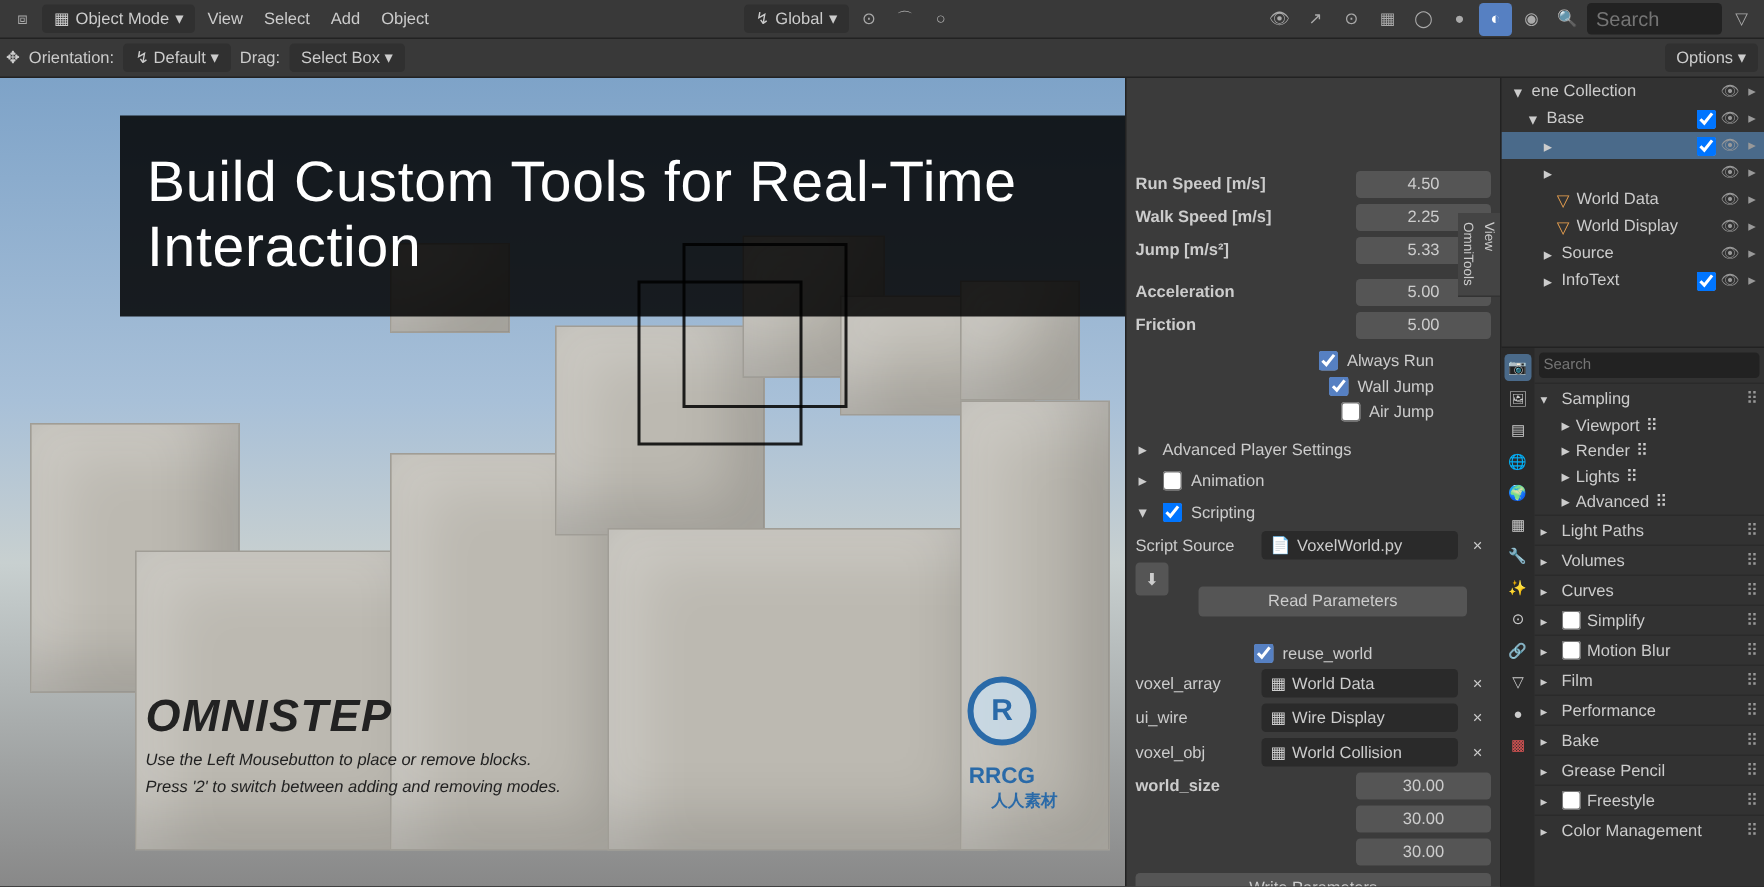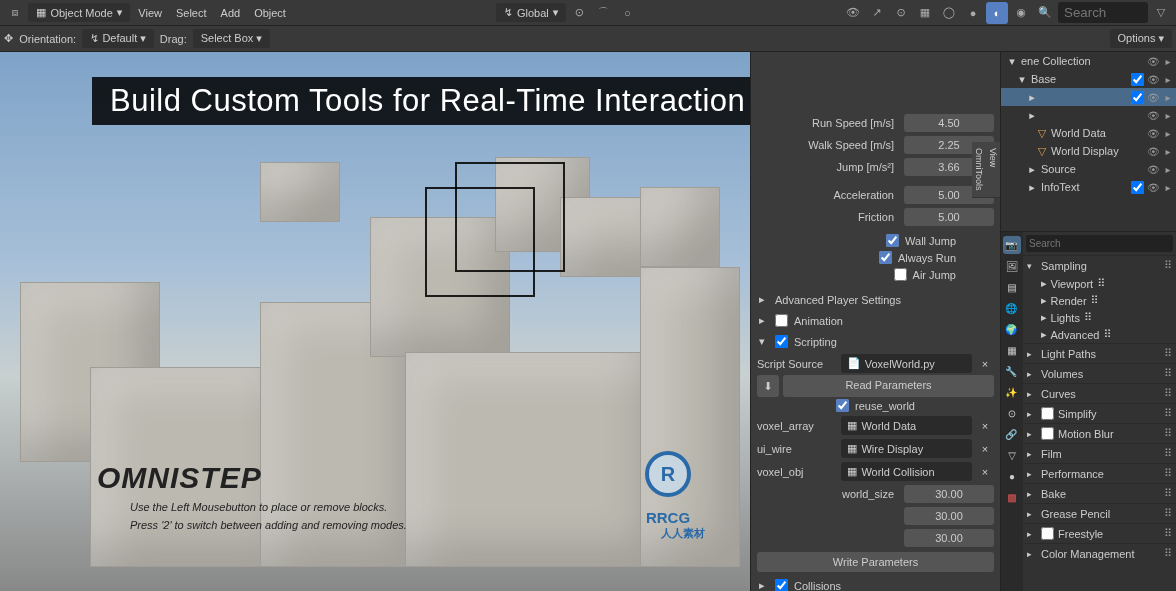--- a/index.html
+++ b/index.html
@@ -15,40 +15,40 @@
 .hdr input.search { background:#222; border:none; color:#ccc; padding:3px 6px; width:90px; border-radius:3px; }
 
 
 .row2 { height:26px; background:#393939; display:flex; align-items:center; padding:2px 4px; gap:6px; border-bottom:1px solid #222; }
 .row2 .pill { background:#303030; padding:3px 8px; border-radius:3px; }
 .row2 .spacer { flex:1; }
 
 
 .main { display:flex; height:calc(591px - 52px); }
 .viewport { flex:1; position:relative; background:linear-gradient(#7ea3c8 0%,#a8c0d8 40%,#c8d0d0 60%,#888 100%); overflow:hidden; }
-.viewport .title-banner { position:absolute; top:25px; left:92px; right:200px; background:rgba(0,0,0,.85); color:#fff; font-size:31px; font-weight:400; padding:6px 18px; z-index:5; letter-spacing:.5px; }
+.viewport .title-banner { position:absolute; top:25px; left:80px; right:200px; background:rgba(0,0,0,.85); color:#fff; font-size:38px; font-weight:400; padding:24px 18px; z-index:5; letter-spacing:.5px; }
 .viewport .overlay-text { position:absolute; left:97px; bottom:60px; z-index:5; color:#222; font-style:italic; }
 .viewport .overlay-text h2 { font-size:30px; font-weight:800; letter-spacing:1px; }
 .viewport .overlay-text .sub { font-size:16px; font-weight:600; margin-top:2px; }
-.viewport .overlay-text .hint { font-size:11px; font-weight:500; margin-top:6px;margin-left:33px; }
+.viewport .overlay-text .hint { font-size:11px; font-weight:500; margin-top:6px; }
 
 .logo { position:absolute; right:295px; bottom:50px; z-index:6; display:flex; flex-direction:column; align-items:center; color:#2a6aa8; }
 .logo .circ { width:46px; height:46px; border:4px solid #2a6aa8; border-radius:50%; display:flex; align-items:center; justify-content:center; font-weight:900; font-size:20px; background:rgba(200,220,235,.8); }
 .logo .t1 { font-size:15px; font-weight:800; margin-top:12px; }
 .logo .t2 { font-size:11px; font-weight:600;margin-left:30px; }
 
 
 .cubes { position:absolute; inset:0; z-index:1; }
 .cube { position:absolute; background:#bcb9b1; border:1px solid rgba(0,0,0,.15); box-shadow:inset -20px -20px 40px rgba(0,0,0,.15), inset 20px 20px 40px rgba(255,255,255,.25); }
 .wire { position:absolute; border:2px solid rgba(0,0,0,.85); background:transparent; }
 
 
 .npanel { position:absolute; top:0; right:0; width:250px; bottom:0; background:#3b3b3b; z-index:10; font-size:11px; border-left:1px solid #222; }
 .nrow { display:flex; align-items:center; padding:2px 6px; gap:6px; min-height:22px; }
-.nrow .lab { flex:1; text-align:right; color:#ccc; padding-right:4px; }
+.nrow .lab { flex:1; color:#ccc; padding-right:4px;font-weight:bold; }
 .nrow .val { width:90px; background:#555; text-align:center; padding:3px 0; border-radius:3px; }
 .nchk { display:flex; align-items:center; justify-content:flex-end; padding:2px 44px 2px 6px; gap:6px; }
 .nchk input { accent-color:#5680c2; }
 .nsection { display:flex; align-items:center; gap:6px; padding:4px 8px; cursor:pointer; }
 .nsection .chev { width:10px; }
 .nsrc { display:flex; align-items:center; gap:4px; padding:2px 6px; }
 .nsrc .lab { width:80px; text-align:left; }
 .nsrc .fld { flex:1; background:#2a2a2a; padding:3px 6px; border-radius:3px; display:flex; align-items:center; gap:4px; }
 .nsrc .x { width:18px; text-align:center; cursor:pointer; }
 .nbtn { margin:3px 6px; background:#555; text-align:center; padding:4px; border-radius:3px; cursor:pointer; }
@@ -157,39 +157,39 @@
       <div class="nrow">
           <span class="lab">Run Speed [m/s]</span>
           <span class="val">4.50</span>
         </div>
       <div class="nrow">
           <span class="lab">Walk Speed [m/s]</span>
           <span class="val">2.25</span>
         </div>
       <div class="nrow">
           <span class="lab">Jump [m/s²]</span>
-          <span class="val">3.66</span>
+          <span class="val">5.33</span>
         </div>
       <div style="height:6px"></div>
       <div class="nrow">
           <span class="lab">Acceleration</span>
           <span class="val">5.00</span>
         </div>
       <div class="nrow">
           <span class="lab">Friction</span>
           <span class="val">5.00</span>
         </div>
       <div style="height:4px"></div>
       <div class="nchk">
           <input type="checkbox" checked="" style="">
+          <span>Always Run</span>
+        </div>
+      <div class="nchk">
+          <input type="checkbox" checked="" style="">
           <span>Wall Jump</span>
-        </div>
-      <div class="nchk">
-          <input type="checkbox" checked="" style="">
-          <span>Always Run</span>
         </div>
       <div class="nchk">
           <input type="checkbox" style="">
           <span>Air Jump</span>
         </div>
       <div style="height:6px"></div>
       <div class="nsection">
           <span class="chev">▸</span>
           <span>Advanced Player Settings</span>
         </div>
@@ -206,21 +206,21 @@
       <div class="nsrc">
         <span class="lab">Script Source</span>
         <span class="fld">
             <span>📄</span>
             <span>VoxelWorld.py</span>
           </span>
         <span class="x">×</span>
       </div>
       <div style="display:flex; gap:4px; padding:0 6px;">
         <span class="icon" style="background:#555; width:22px; height:22px; border-radius:3px; display:flex;align-items:center;justify-content:center;">⬇</span>
-        <div class="nbtn" style="flex:1; margin:0;">Read Parameters</div>
+        <div class="nbtn" style="flex:1; margin:16px;">Read Parameters</div>
       </div>
       <div class="nchk" style="justify-content:center; padding-right:6px;">
           <input type="checkbox" checked="" style="">
           <span>reuse_world</span>
         </div>
       <div class="nsrc">
           <span class="lab">voxel_array</span>
           <span class="fld">
             <span>▦</span>
             <span>World Data</span>

